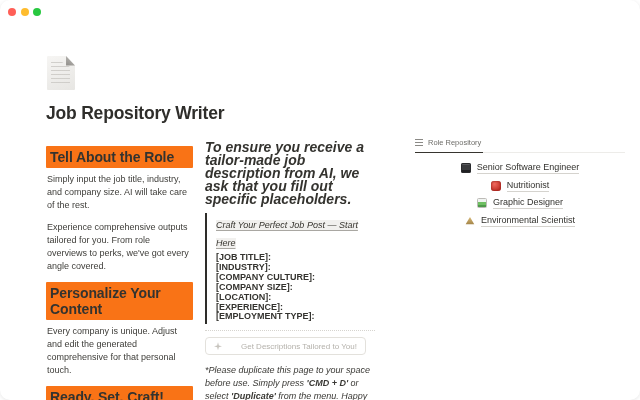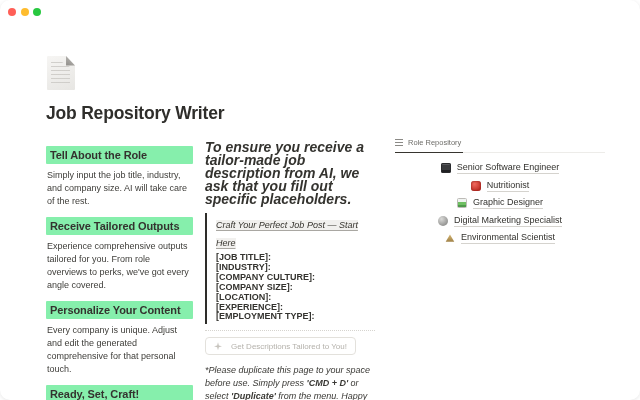--- a/index.html
+++ b/index.html
@@ -46,22 +46,22 @@
   .page-title {
     position: absolute; left: 46px; top: 103px;
     font-size: 17.5px; font-weight: 700; letter-spacing: -0.2px;
     color: #2f2e2b;
   }
 
   
   .col-left { position: absolute; left: 46px; top: 146px; width: 147px; }
   .feature { margin-bottom: 9px; }
   .feature h3 {
-    font-size: 11px; font-weight: 700; color: #34332f;
-    background: #86efac; padding: 3px 4px; margin-bottom: 5px;
+    font-size: 14px; font-weight: 700; color: #34332f;
+    background: #f97316; padding: 3px 4px; margin-bottom: 5px;
     border-radius: 1px; letter-spacing: -0.1px;
   }
   .feature p { font-size: 9px; line-height: 13px; color: #3e3d39; padding: 0 1px; }
 
   
   .col-mid { position: absolute; left: 205px; top: 141px; width: 170px; }
   .intro {
     font-size: 14px; font-style: italic; font-weight: 700;
     line-height: 13px; color: #34332f; margin-bottom: 7px;
   }
@@ -71,35 +71,35 @@
     color: #37352f; background: #f1f0ee;
     text-decoration: underline; text-underline-offset: 2px;
     text-decoration-color: #a9a7a2; cursor: pointer;
   }
   .ph { font-size: 9px; font-weight: 700; line-height: 9.9px; margin-top: 0; color: #34332f; }
   .quote > .ph:first-of-type { margin-top: 3px; }
 
   .dotted-divider { border-top: 1px dotted #d6d4cf; margin: 6px 0 5px; }
 
   .ai-button {
-    display: inline-flex; align-items: center; gap: 9px;
+    display: inline-flex; align-items: center; gap: 19px;
     padding: 3.5px 8px; border: 1px solid #e3e1dc; border-radius: 4px;
     background: #fff; color: #b4b1ab; font-size: 8px; font-weight: 500;
     font-family: "Liberation Sans", sans-serif; cursor: pointer;
   }
   .sparkle {
     width: 8px; height: 8px; background: #c7c4be; flex: 0 0 auto;
     clip-path: polygon(50% 0, 61% 39%, 100% 50%, 61% 61%, 50% 100%, 39% 61%, 0 50%, 39% 39%);
   }
 
   .footnote { margin-top: 9px; font-size: 9px; font-style: italic; line-height: 13px; color: #3a3935; }
   .footnote .b { font-weight: 700; }
 
   
-  .col-right { position: absolute; left: 395px; top: 136px; width: 210px; }
+  .col-right { position: absolute; left: 415px; top: 136px; width: 210px; }
   .tabbar { display: flex; border-bottom: 1px solid #edece9; }
   .tab {
     display: inline-flex; align-items: center; gap: 5px;
     padding: 2px 2px 5px 0; margin-bottom: -1px;
     border-bottom: 1.5px solid #37352f;
     color: #6f6e6a; font-size: 7.5px; font-weight: 500; cursor: pointer;
   }
   .list-glyph {
     width: 8px; height: 7px; flex: 0 0 auto;
     background: repeating-linear-gradient(180deg, #8b8a86 0 1px, transparent 1px 3px);
@@ -154,21 +154,20 @@
   </div>
 
   <h1 class="page-title">Job Repository Writer</h1>
 
   <div class="col-left">
     <div class="feature">
       <h3>Tell About the Role</h3>
       <p>Simply input the job title, industry, and company size. AI will take care of the rest.</p>
     </div>
     <div class="feature">
-      <h3>Receive Tailored Outputs</h3>
       <p>Experience comprehensive outputs tailored for you. From role overviews to perks, we've got every angle covered.</p>
     </div>
     <div class="feature">
       <h3>Personalize Your Content</h3>
       <p>Every company is unique. Adjust and edit the generated comprehensive for that personal touch.</p>
     </div>
     <div class="feature">
       <h3>Ready, Set, Craft!</h3>
       <p>All geared up! Dive in and start creating impeccable job descriptions in no time.</p>
     </div>
@@ -213,23 +212,19 @@
       </div>
       <div class="role">
         <span class="ric" data-icon="apple"></span>
         <span class="role-label">Nutritionist</span>
       </div>
       <div class="role">
         <span class="ric" data-icon="picture-frame"></span>
         <span class="role-label">Graphic Designer</span>
       </div>
       <div class="role">
-        <span class="ric" data-icon="globe"></span>
-        <span class="role-label">Digital Marketing Specialist</span>
-      </div>
-      <div class="role">
         <span class="ric" data-icon="mountain"></span>
         <span class="role-label">Environmental Scientist</span>
       </div>
     </div>
   </div>
 
 </div>
 
 </body></html>

